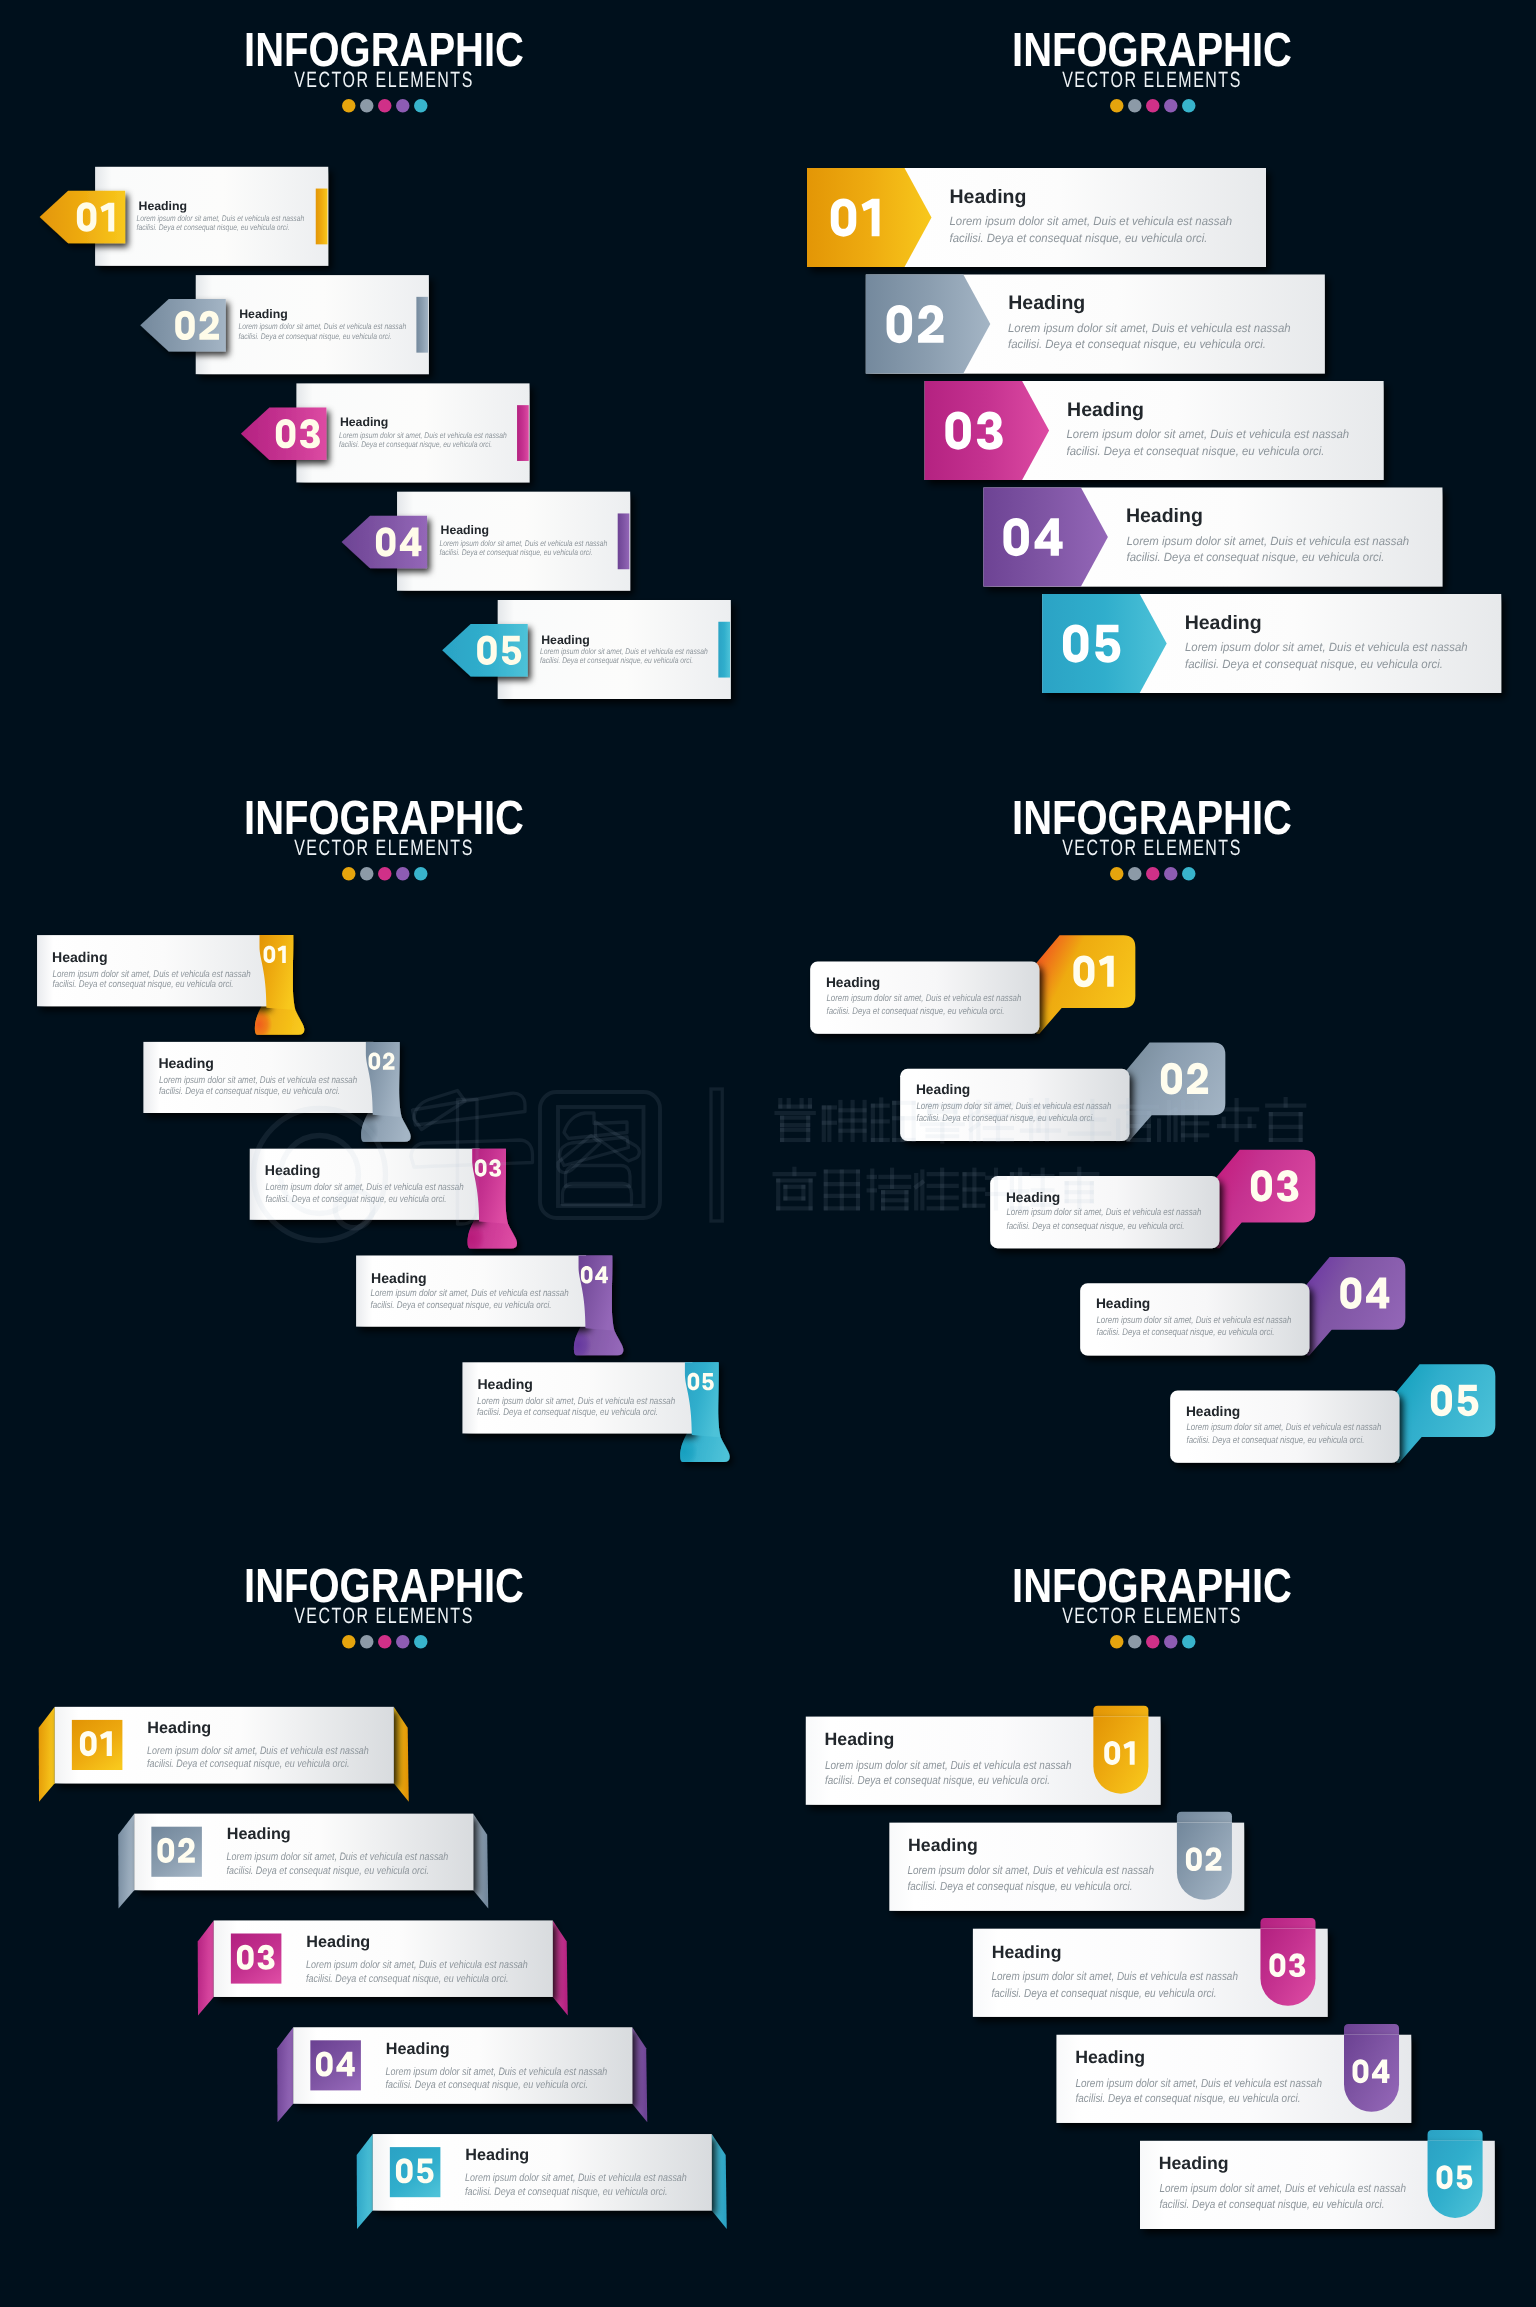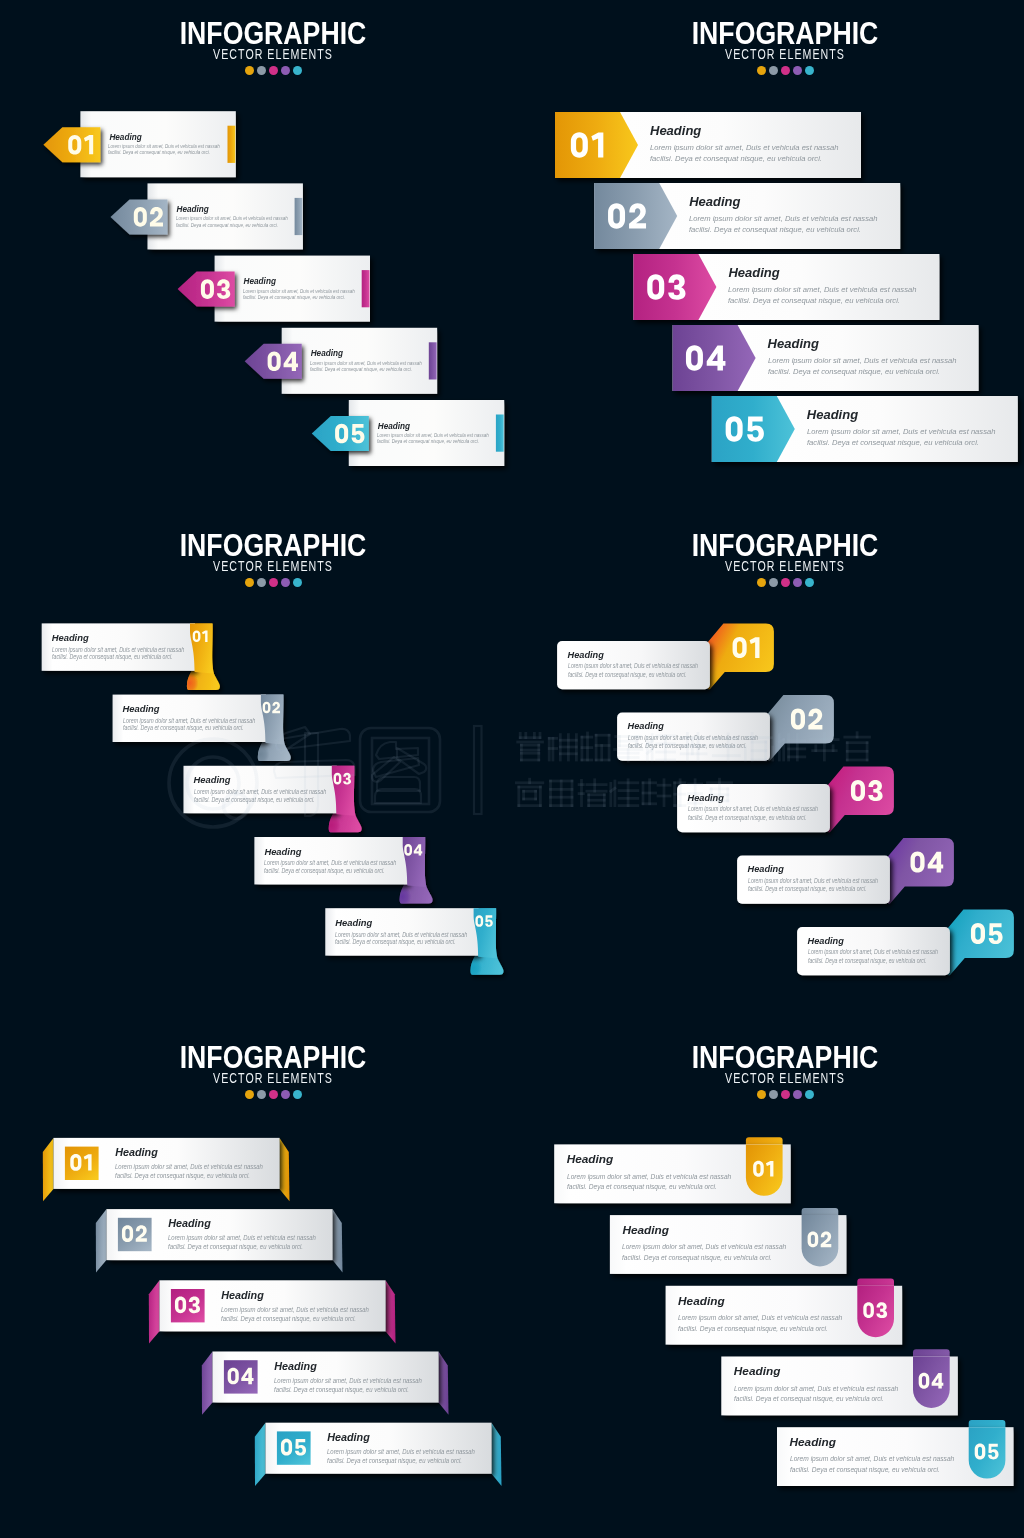--- a/index.html
+++ b/index.html
@@ -1,31 +1,31 @@
 <!DOCTYPE html>
 <html><head><meta charset="utf-8"><title>Infographic Vector Elements</title>
 <style>
   html,body{margin:0;padding:0;background:#00101c;}
   body{width:1024px;height:1538px;overflow:hidden;
     font-family:"Liberation Sans",sans-serif;}
   .page{position:relative;width:1024px;height:1538px;background:#00101c;}
-  .panel{position:absolute;width:512px;height:512px;overflow:hidden;margin-left:17px;}
+  .panel{position:absolute;width:512px;height:512px;overflow:hidden;}
 
   .hdr{position:absolute;left:0;top:0;width:512px;text-align:center;z-index:5;}
   .hdr .title{font-size:32px;font-weight:bold;color:#ffffff;
     line-height:23px;height:23px;transform:scaleX(0.833);margin-top:21.5px;}
   .hdr .sub{font-size:14.7px;color:#eef3f6;letter-spacing:1.4px;
     line-height:10px;height:10px;transform:scaleX(0.725);margin-top:4px;}
   .hdr .dots{display:flex;justify-content:center;gap:3px;margin-top:7.5px;}
   .hdr .dot{width:9px;height:9px;border-radius:50%;}
 
   .gfx{position:absolute;left:0;top:0;width:512px;height:512px;overflow:visible;}
   .wm{position:absolute;left:0;top:0;width:1024px;height:1538px;pointer-events:none;z-index:50;}
   .tx{position:absolute;left:0;top:0;width:512px;height:512px;}
-  .hd{position:absolute;font-style:italic;font-weight:bold;color:#22272c;
+  .hd{position:absolute;font-weight:bold;color:#22272c;
       white-space:nowrap;line-height:1;}
   .bd{position:absolute;font-style:italic;color:#8e969c;white-space:nowrap;
       line-height:1;}
 </style></head><body>
 
 <div class="page">
 <div class="panel" style="left:0px;top:0px">
   <div class="hdr">
    <div class="title">INFOGRAPHIC</div>
    <div class="sub">VECTOR ELEMENTS</div>

